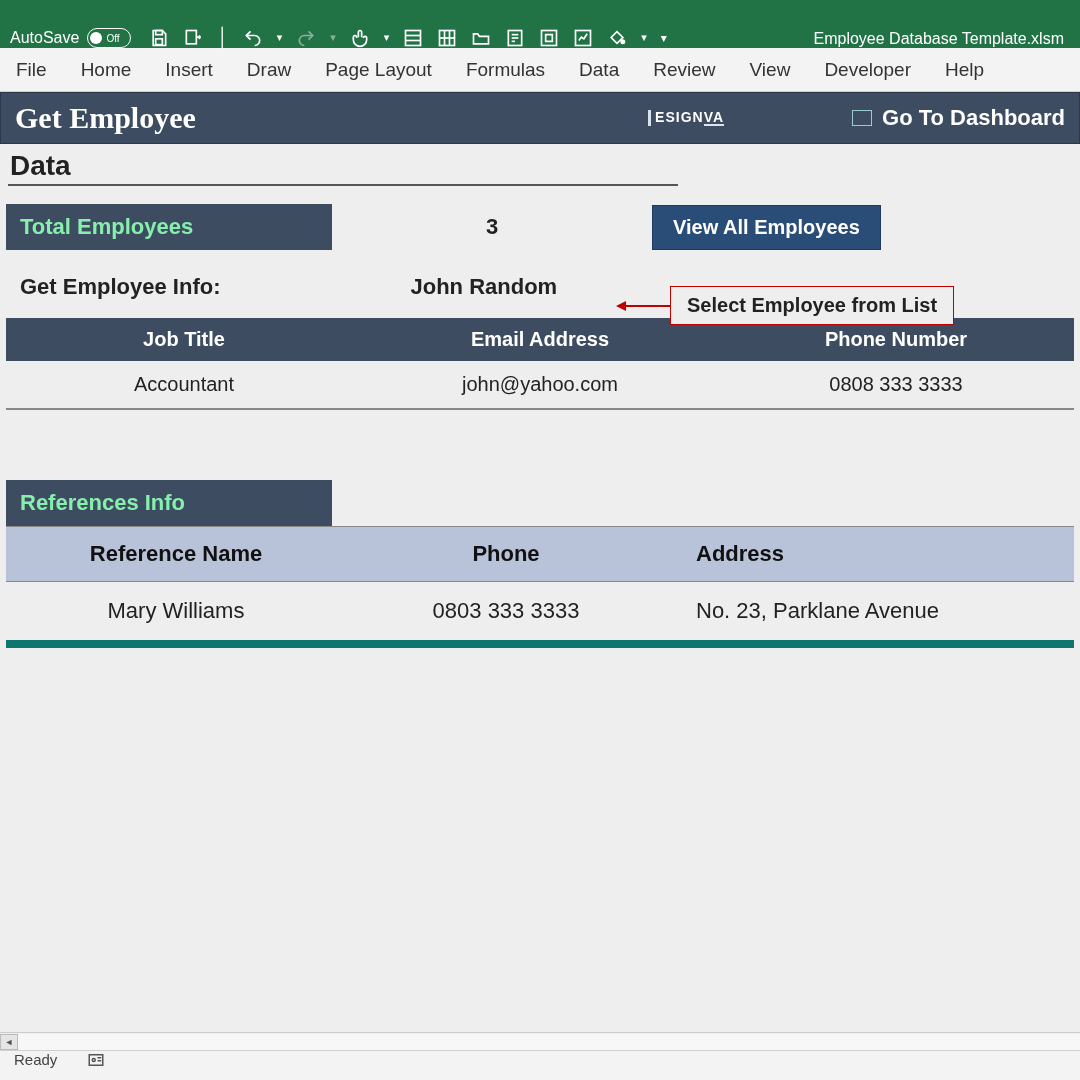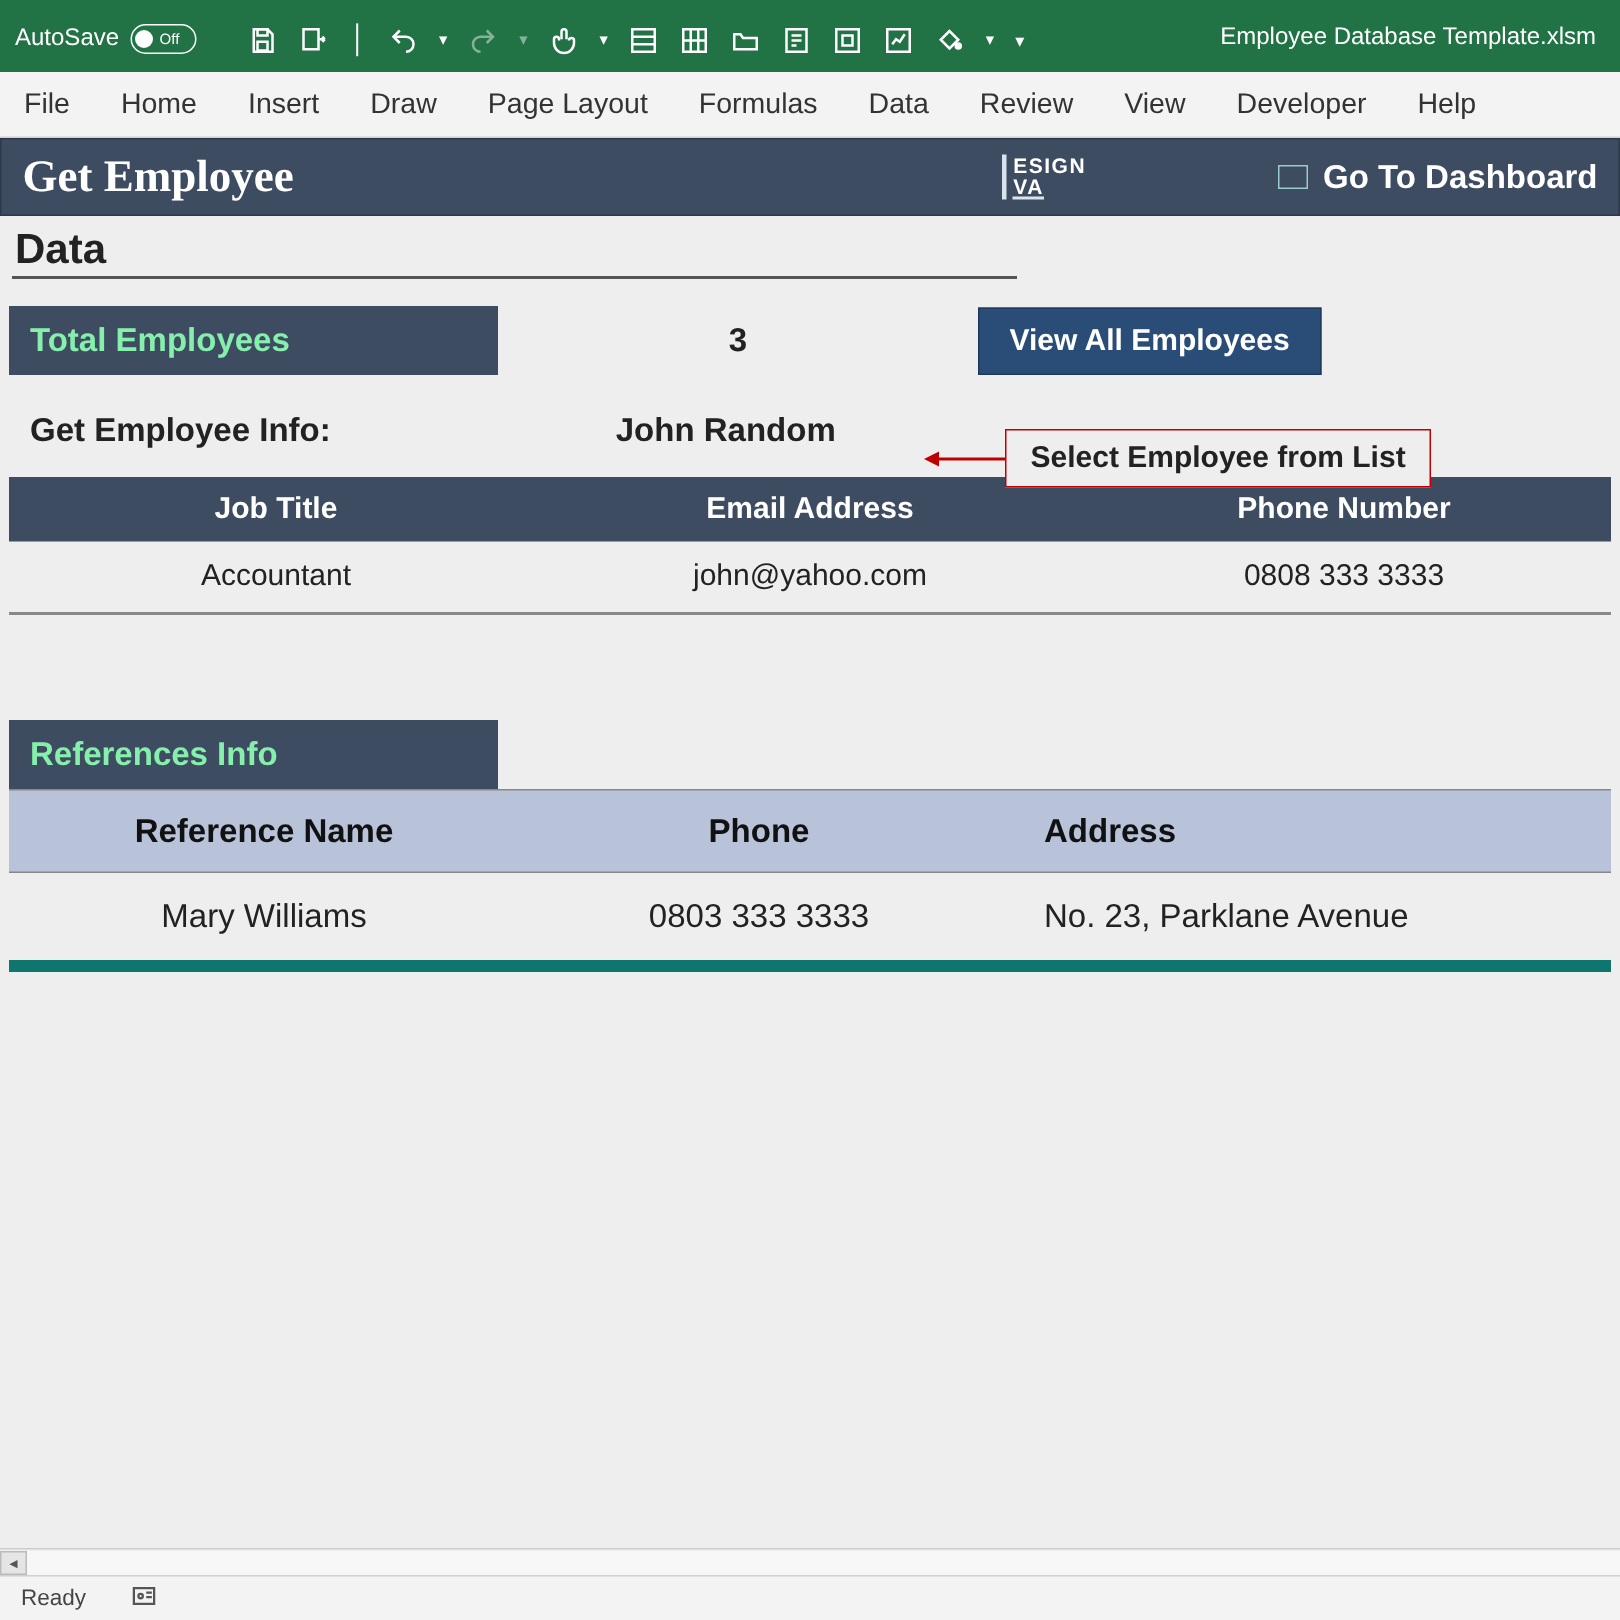--- a/index.html
+++ b/index.html
@@ -10,24 +10,24 @@
     background: #fff;
     overflow: hidden;
     font-size: 14px;
     color: #222;
   }
   
   .titlebar {
     background: #217346;
     height: 48px;
     display: flex;
-    align-items: flex-start;
+    align-items: flex-end;
     color: #fff;
-    padding: 16px 10px;
-    gap: 20px;
+    padding: 0 10px;
+    gap: 4px;
   }
   .autosave { display:flex; align-items:center; gap:8px; font-size:16px; }
   .toggle {
     width: 44px; height: 20px; border: 1.5px solid #fff; border-radius: 12px;
     display:flex; align-items:center; padding: 0 2px;
     font-size:10px; color:#fff; gap:4px;
   }
   .toggle .knob { width:12px; height:12px; background:#fff; border-radius:50%; }
   .toggle span { font-size:10px; }
   .qat { display:flex; align-items:center; gap:14px; margin-left:14px; }
@@ -56,21 +56,21 @@
     display:flex;
     align-items:center;
     height:52px;
     padding: 0 14px;
     border:1px solid #2d394a;
   }
   .app-header .title { font-size:30px; font-weight:700; font-family: Liberation Serif, serif; }
   .app-header .logo {
     margin-left:auto; margin-right:80px;
     font-family: Arial; font-size:14px; line-height:1; letter-spacing:1px;
-    display:flex; flex-direction:column; align-items:flex-start;
+    display:flex; align-items:flex-start;
     border-left:3px solid #d8e3ef; padding-left:4px;
   }
   .app-header .logo .l1 { font-weight:700; }
   .app-header .logo .l2 { font-weight:700; border-bottom:2px solid #d8e3ef; }
   .dash-link { display:flex; align-items:center; gap:10px; font-size:22px; font-weight:700; font-family: Arial Narrow, Arial, sans-serif; padding-left: 48px; }
   .dash-link .di { width:20px; height:16px; border:1.5px solid #9cc; display:inline-block; position:relative; }
 
   
   .sheet {
     background:#eeeeee;
@@ -146,21 +146,21 @@
   .hscroll {
     height:18px; background:#f0f0f0; border-top:1px solid #ccc;
     display:flex; align-items:center;
   }
   .hscroll .btn { width:18px; height:16px; border:1px solid #bbb; background:#e5e5e5; display:flex; align-items:center; justify-content:center; font-size:9px; color:#555;}
   .hscroll .track { flex:1; height:16px; background:#f7f7f7; }
 
   
   .statusbar {
     height:30px; background:#f3f3f3; border-top:1px solid #d0d0d0;
-    display:flex; align-items:center; padding:0 14px; gap:30px; font-size:15px;
+    display:flex; align-items:flex-start; padding:0 14px; gap:30px; font-size:15px;
     color:#444;
   }
 </style>
 </head>
 <body>
 
 <div class="titlebar">
   <div class="autosave">
     <span>AutoSave</span>
     <div class="toggle">

